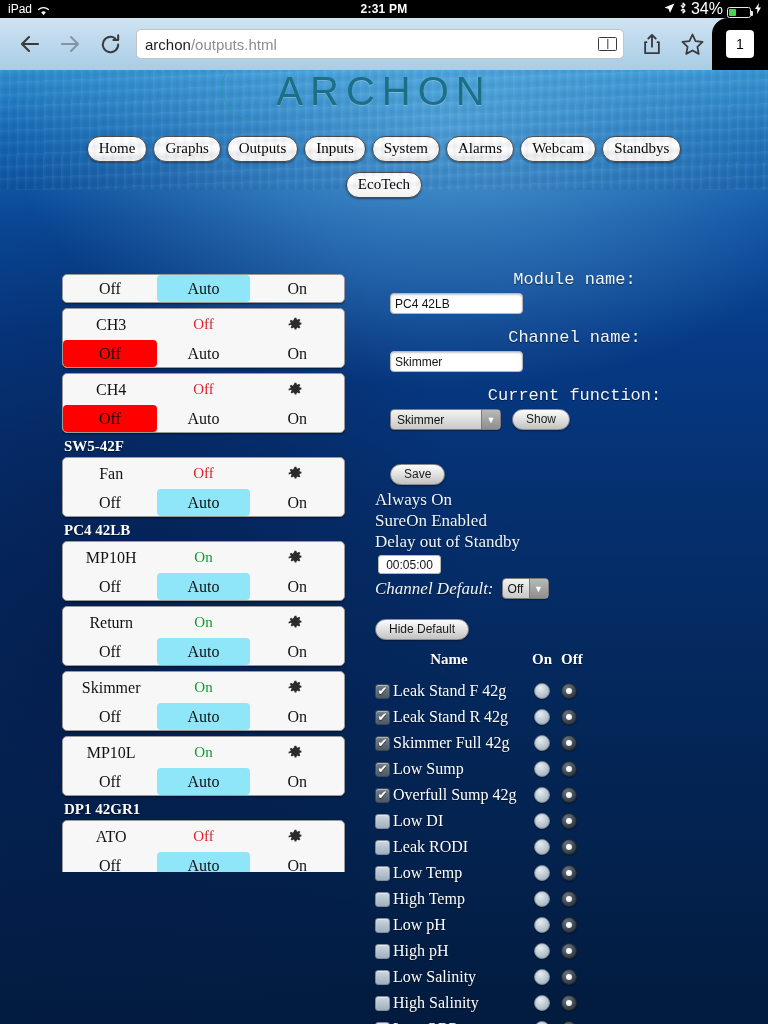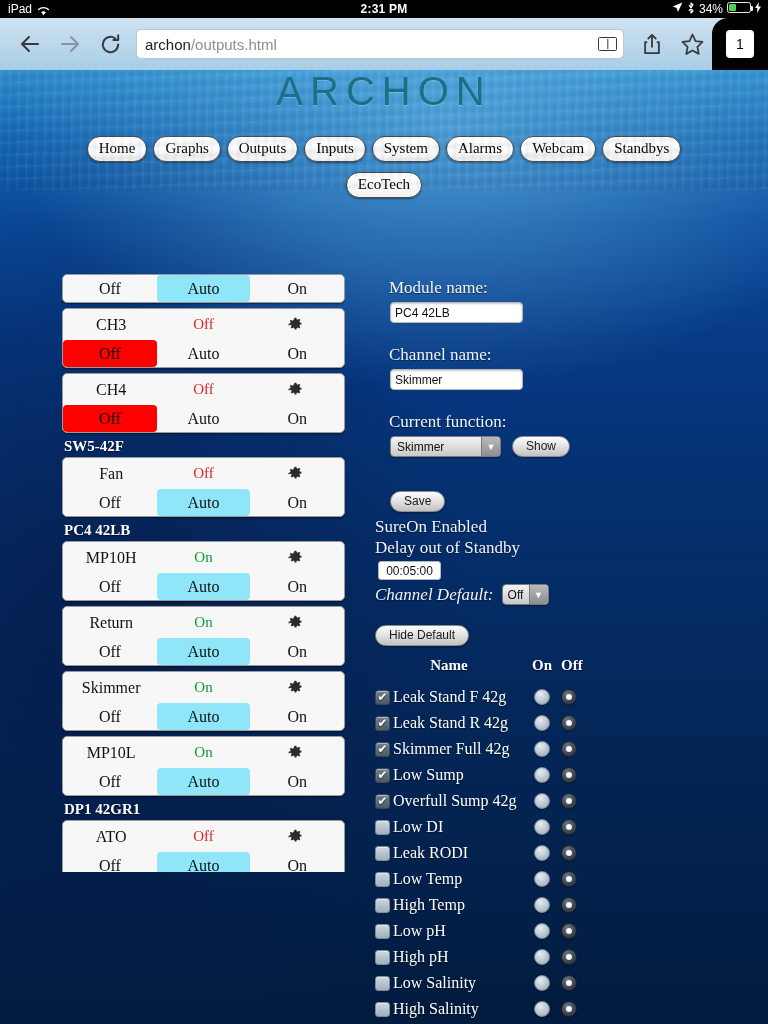--- a/index.html
+++ b/index.html
@@ -14,22 +14,22 @@
     height: 18px; width: 768px; background: #000; color: #fff;
     display: flex; align-items: center; font-family: "Liberation Sans", sans-serif;
     font-size: 12px; position: relative;
   }
   .sb-left { display: flex; align-items: center; gap: 5px; padding-left: 8px; }
   .sb-center {
     position: absolute; left: 0; right: 0; text-align: center;
     font-size: 12px; font-weight: bold; letter-spacing: .2px;
   }
   .sb-right {
-    margin-left: auto; display: flex; align-items: flex-start; gap: 4px;
-    padding-right: 7px; font-size: 12px; position: relative; z-index: 2;
+    margin-left: auto; display: flex; align-items: flex-end; gap: 4px;
+    padding-right: 7px; font-size: 16px; position: relative; z-index: 2;
   }
   .wifi-ico { display:inline-block; width:13px; height:10px; position:relative; top:1px;}
   .batt {
     width: 24px; height: 11px; border: 1px solid #e8e8e8; border-radius: 2.5px;
     position: relative; display: inline-block;
   }
   .batt::after {
     content:""; position:absolute; right:-3px; top:3px; width:2px; height:5px;
     background:#e8e8e8; border-radius:0 1px 1px 0;
   }
@@ -148,22 +148,22 @@
   .seg {
     flex: 1 1 0; display:flex; align-items:center; justify-content:center;
     font-size:16px; color:#111;
   }
   .seg.sel-auto { background:#8ee6f8; border-radius:4px; }
   .seg.sel-off  { background:#fe0000; border-radius:4px; }
 
   
   .right-col { position:absolute; left: 375px; top: 8px; width: 385px; }
   .field-label {
-    color:#f2f6fa; font-size:17px; font-family:Liberation Serif, serif;
-    margin: 8px 0 4px 14px; text-shadow: 0 1px 1px rgba(0,0,0,.55);
+    color:#f2f6fa; font-size:17px; font-family:Liberation Mono, monospace;
+    margin: 0 0 4px 14px; text-shadow: 0 1px 1px rgba(0,0,0,.55); text-align: center;
   }
   .txt-input {
     display:block; width: 133px; height: 21px; margin-left: 15px;
     background:#fff; border:1px solid #b7b7b7; border-radius: 4px;
     font-family:"Liberation Sans", sans-serif; font-size: 12px; color:#111;
     padding: 0 4px; box-shadow: inset 0 1px 2px rgba(0,0,0,.22);
   }
   .gap-14 { height: 14px; }
 
   .fn-row { display:flex; align-items:center; margin-left:15px; gap: 11px; }
@@ -509,20 +509,21 @@
           <span class="arw">▼</span>
         </div>
         <span class="btn">Show</span>
       </div>
 
       <div class="save-wrap">
         <span class="btn">Save</span>
       </div>
 
       <div style="margin-left:0; margin-top:4px;">
+        <div class="info-line">Always On</div>
         <div class="info-line">SureOn Enabled</div>
         <div class="info-line">Delay out of Standby</div>
         <input class="time-input" value="00:05:00" style="">
         <div class="chdef-row">
           <span class="lbl">Channel Default:</span>
           <span class="select small">
             <span class="sv">Off</span>
             <span class="arw">▼</span>
           </span>
         </div>

